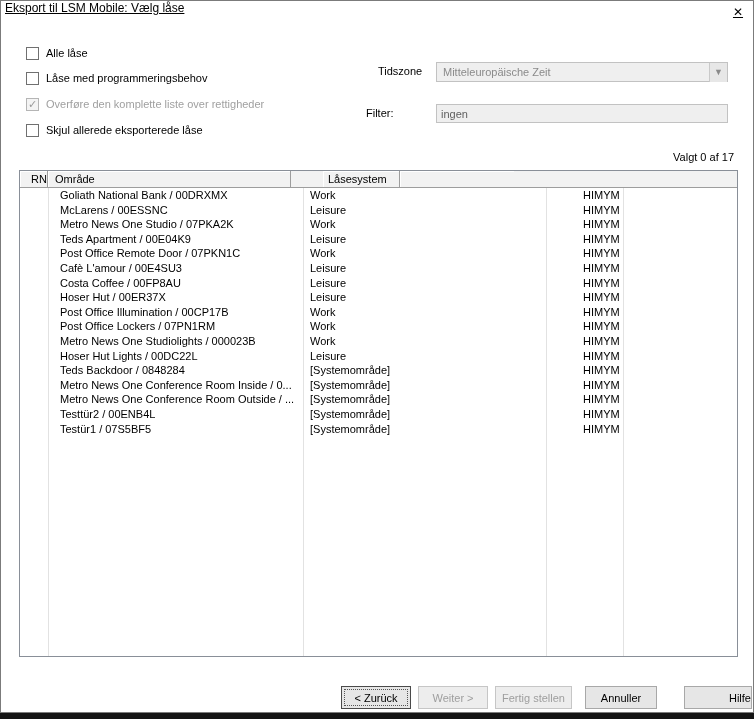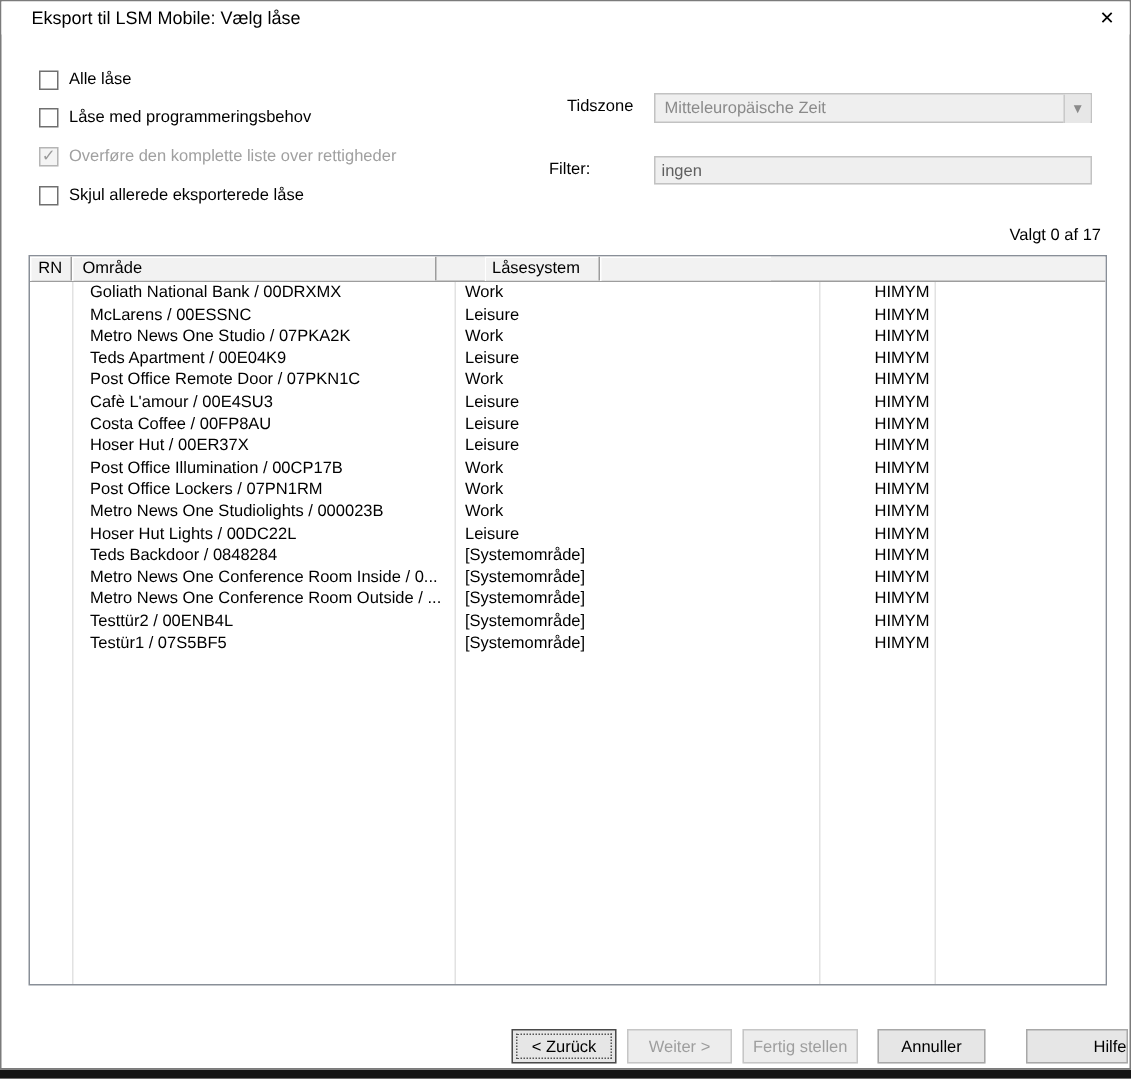--- a/index.html
+++ b/index.html
@@ -15,24 +15,25 @@
   .dialog {
     position: absolute; left: 0; top: 0;
     width: 754px; height: 713px;
     background: #ffffff;
     border: 1px solid #7b7b7b;
   }
   
   .titlebar {
     position: absolute; left: 0; top: 0; right: 0;
     height: 22px;
-    display: flex; align-items: center;
-    padding-left: 20px;
+    display: flex; 
+    padding-left: 4px;
     background: #ffffff;
     font-size: 12px;
+    text-decoration: underline;
   }
   .titlebar .close {
     margin-left: auto;
     width: 30px; height: 22px;
     text-align: center; line-height: 22px;
     font-size: 12px; color: #000;
     cursor: default;
   }
   
   .cb-row {
@@ -104,21 +105,21 @@
   .lheader { display: flex; height: 17px; border-bottom: 1px solid #9d9d9d; background: #f2f2f2; }
   .hcell {
     height: 100%;
     border-right: 1px solid #9d9d9d;
     box-shadow: inset 1px 1px 0 #ffffff;
     line-height: 16px;
     white-space: nowrap; overflow: hidden;
     background: #f2f2f2;
   }
   .hcell:last-child { border-right: none; }
-  .c-rn   { width: 28px;  text-align: center; }
+  .c-rn   { width: 28px;  text-align: right; }
   .c-door { width: 255px; padding-left: 12px; }
   .c-area { width: 243px; padding-left: 7px; }
   .c-sys  { width: 77px;  padding-left: 5px; margin-left: 32px; }
   .c-rest { width: 114px; }
   .lbody { position: relative; height: 469px; background: #fff; }
   .vline { position: absolute; top: 0; bottom: 0; width: 1px; background: #e2e2e2; }
   .vline.v1 { left: 28px; }
   .vline.v2 { left: 283px; }
   .vline.v3 { left: 526px; }
   .vline.v4 { left: 603px; }

